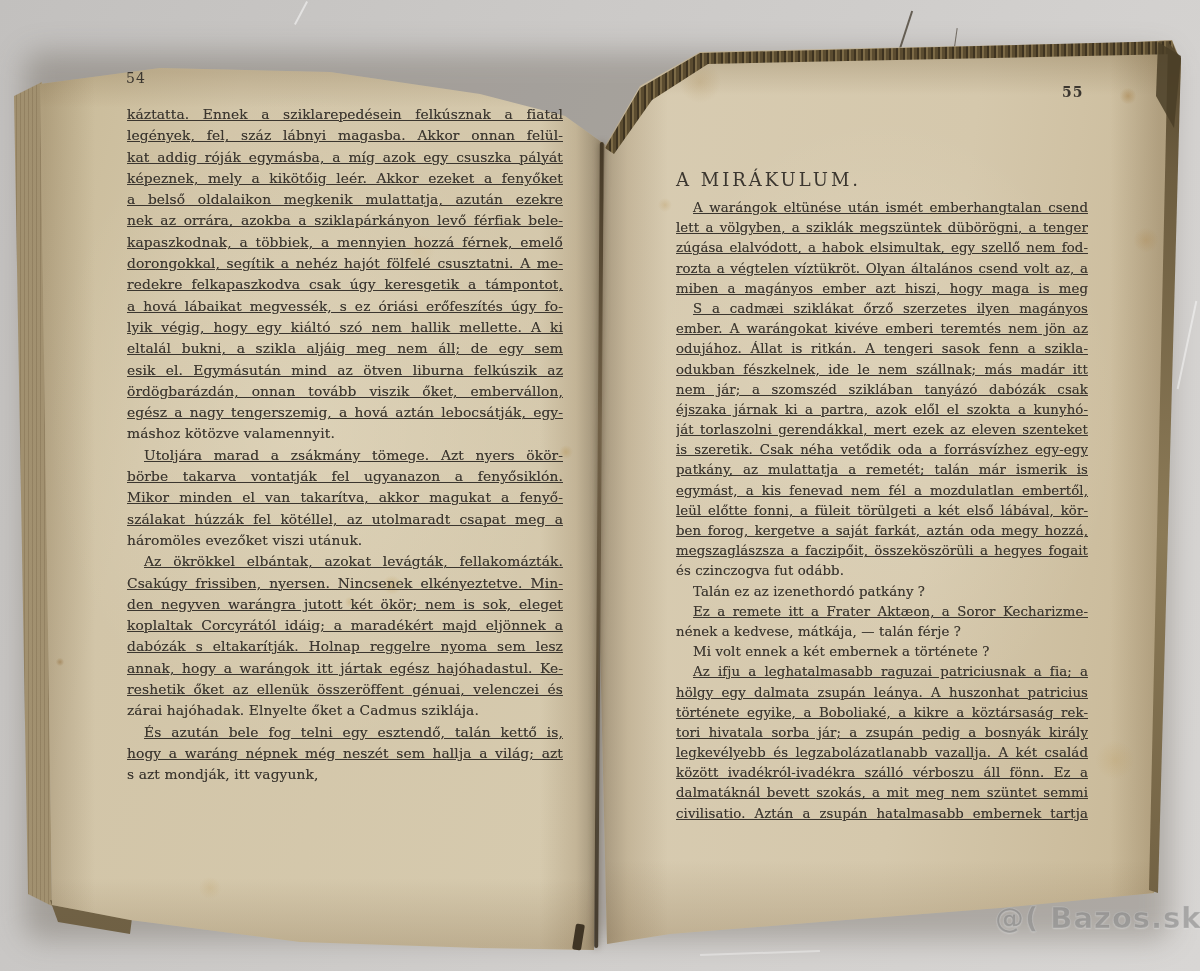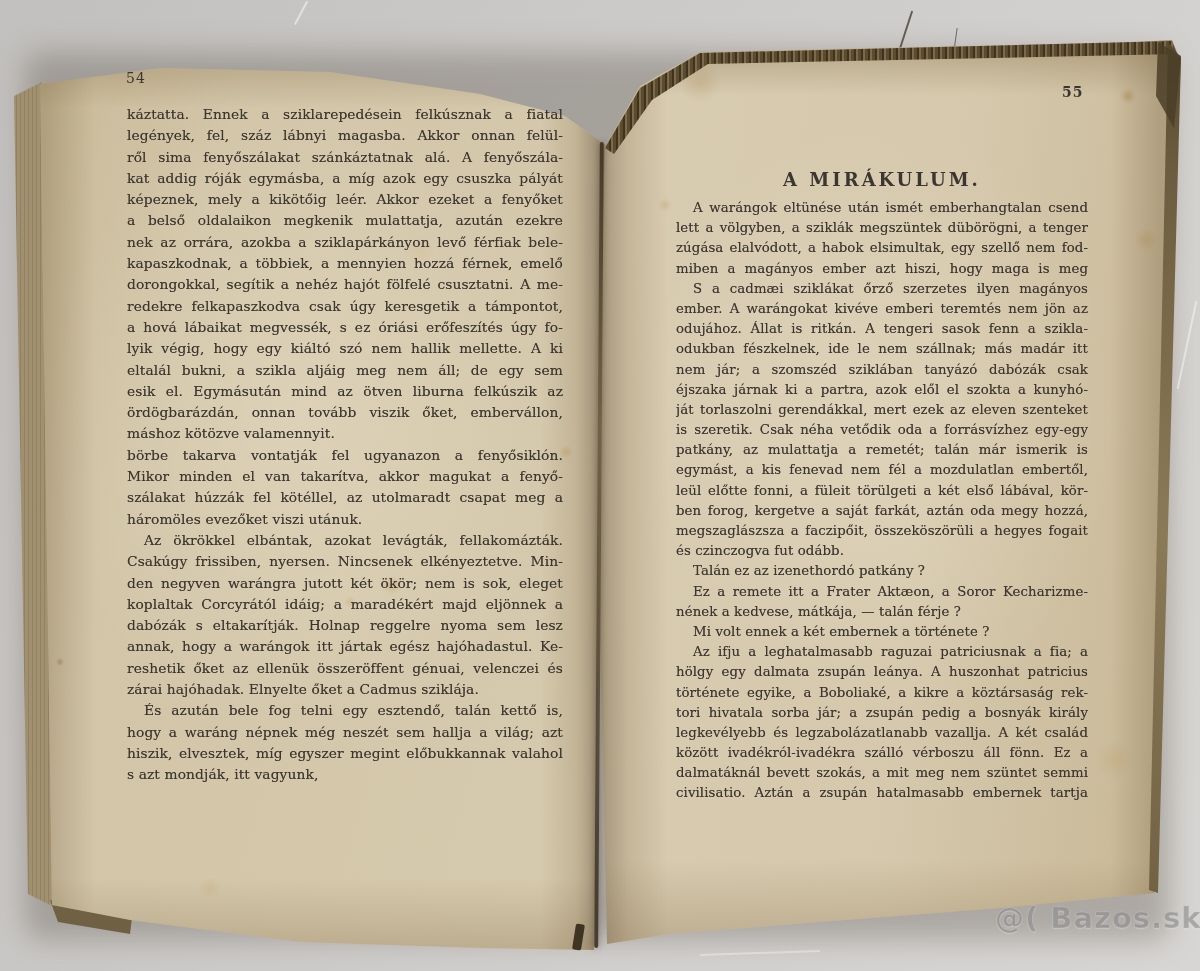--- a/index.html
+++ b/index.html
@@ -67,30 +67,30 @@
   .gutter{position:absolute;left:597px;top:142px;width:4px;height:806px;border-radius:2px;
       transform:rotate(.4deg);
       background:linear-gradient(180deg,rgba(60,48,30,.9),rgba(90,72,46,.65) 35%,rgba(50,40,25,.85));
       box-shadow:0 0 6px rgba(70,55,35,.55);}
   .gutter-tick{position:absolute;left:574px;top:924px;width:9px;height:26px;background:#3f3424;
       transform:rotate(9deg);border-radius:2px;}
   
   .pagenum{position:absolute;color:#3b362f;font-size:14px;letter-spacing:1px;}
   .pn-left{left:126px;top:70px;}
   .pn-right{left:1062px;top:84px;font-weight:bold;}
-  .heading{position:absolute;left:676px;top:169px;width:412px;text-align:center;
-      color:#3b362f;font-size:18px;letter-spacing:3px;font-weight:bold;}
+  .heading{position:absolute;left:676px;top:169px;width:412px;text-align:left;
+      color:#3b362f;font-size:18px;letter-spacing:3px;font-weight:normal;}
   .text-col{position:absolute;color:#3b362f;overflow:hidden;
       text-shadow:0 0 .5px rgba(59,54,47,.55);}
   .col-left{left:127px;top:104px;width:436px;font-size:13.8px;}
   .col-left .line{height:21.3px;line-height:21.3px;}
   .col-right{left:676px;top:198px;width:412px;font-size:13.3px;}
   .col-right .line{height:20.2px;line-height:20.2px;}
   .line{white-space:nowrap;letter-spacing:.1px;text-align:left;}
-  .line.just{text-align:justify;text-align-last:justify;}
+  .line.just{text-align:justify;text-align-last:justify;text-decoration:underline;}
   .line.indent{padding-left:17px;}
   
   .watermark{position:absolute;left:995px;top:901px;z-index:50;white-space:nowrap;
       font-family:"DejaVu Sans",sans-serif;font-weight:bold;font-size:29px;
       color:rgba(122,122,122,.55);-webkit-text-stroke:1px rgba(205,205,205,.35);
       text-shadow:0 1px 2px rgba(255,255,255,.25);letter-spacing:1px;}
 </style>
 </head>
 <body>
 
@@ -118,55 +118,56 @@
   <div class="gutter-tick"></div>
 
   <div class="pagenum pn-left">54</div>
   <div class="pagenum pn-right">55</div>
 
   <div class="heading">A MIRÁKULUM.</div>
 
   <div class="text-col col-left">
       <div class="line just">káztatta. Ennek a sziklarepedésein felkúsznak a fiatal</div>
       <div class="line just">legények, fel, száz lábnyi magasba. Akkor onnan felül-</div>
-      <div class="line just">ről sima fenyőszálakat szánkáztatnak alá. A fenyőszála-</div>
       <div class="line just">kat addig róják egymásba, a míg azok egy csuszka pályát</div>
       <div class="line just">képeznek, mely a kikötőig leér. Akkor ezeket a fenyőket</div>
       <div class="line just">a belső oldalaikon megkenik mulattatja, azután ezekre</div>
       <div class="line just">nek az orrára, azokba a sziklapárkányon levő férfiak bele-</div>
       <div class="line just">kapaszkodnak, a többiek, a mennyien hozzá férnek, emelő</div>
       <div class="line just">dorongokkal, segítik a nehéz hajót fölfelé csusztatni. A me-</div>
       <div class="line just">redekre felkapaszkodva csak úgy keresgetik a támpontot,</div>
       <div class="line just">a hová lábaikat megvessék, s ez óriási erőfeszítés úgy fo-</div>
       <div class="line just">lyik végig, hogy egy kiáltó szó nem hallik mellette. A ki</div>
       <div class="line just">eltalál bukni, a szikla aljáig meg nem áll; de egy sem</div>
       <div class="line just">esik el. Egymásután mind az ötven liburna felkúszik az</div>
       <div class="line just">ördögbarázdán, onnan tovább viszik őket, embervállon,</div>
+      <div class="line just">egész a nagy tengerszemig, a hová aztán lebocsátják, egy-</div>
       <div class="line">máshoz kötözve valamennyit.</div>
+      <div class="line indent just">Utoljára marad a zsákmány tömege. Azt nyers ökör-</div>
       <div class="line just">börbe takarva vontatják fel ugyanazon a fenyősiklón.</div>
       <div class="line just">Mikor minden el van takarítva, akkor magukat a fenyő-</div>
       <div class="line just">szálakat húzzák fel kötéllel, az utolmaradt csapat meg a</div>
       <div class="line">háromöles evezőket viszi utánuk.</div>
       <div class="line indent just">Az ökrökkel elbántak, azokat levágták, fellakomázták.</div>
       <div class="line just">Csakúgy frissiben, nyersen. Nincsenek elkényeztetve. Min-</div>
       <div class="line just">den negyven warángra jutott két ökör; nem is sok, eleget</div>
       <div class="line just">koplaltak Corcyrától idáig; a maradékért majd eljönnek a</div>
       <div class="line just">dabózák s eltakarítják. Holnap reggelre nyoma sem lesz</div>
       <div class="line just">annak, hogy a warángok itt jártak egész hajóhadastul. Ke-</div>
       <div class="line just">reshetik őket az ellenük összeröffent génuai, velenczei és</div>
       <div class="line">zárai hajóhadak. Elnyelte őket a Cadmus sziklája.</div>
       <div class="line indent just">És azután bele fog telni egy esztendő, talán kettő is,</div>
       <div class="line just">hogy a waráng népnek még neszét sem hallja a világ; azt</div>
-      <div class="line just">hiszik, elvesztek, míg egyszer megint előbukkannak valahol</div>
       <div class="line">s azt mondják, itt vagyunk,</div>
     </div>
   <div class="text-col col-right">
       <div class="line indent just">A warángok eltünése után ismét emberhangtalan csend</div>
       <div class="line just">lett a völgyben, a sziklák megszüntek dübörögni, a tenger</div>
       <div class="line just">zúgása elalvódott, a habok elsimultak, egy szellő nem fod-</div>
+      <div class="line just">rozta a végtelen víztükröt. Olyan általános csend volt az, a</div>
       <div class="line just">miben a magányos ember azt hiszi, hogy maga is meg</div>
       <div class="line indent just">S a cadmæi sziklákat őrző szerzetes ilyen magányos</div>
       <div class="line just">ember. A warángokat kivéve emberi teremtés nem jön az</div>
       <div class="line just">odujához. Állat is ritkán. A tengeri sasok fenn a szikla-</div>
       <div class="line just">odukban fészkelnek, ide le nem szállnak; más madár itt</div>
       <div class="line just">nem jár; a szomszéd sziklában tanyázó dabózák csak</div>
       <div class="line just">éjszaka járnak ki a partra, azok elől el szokta a kunyhó-</div>
       <div class="line just">ját torlaszolni gerendákkal, mert ezek az eleven szenteket</div>
       <div class="line just">is szeretik. Csak néha vetődik oda a forrásvízhez egy-egy</div>
       <div class="line just">patkány, az mulattatja a remetét; talán már ismerik is</div>

